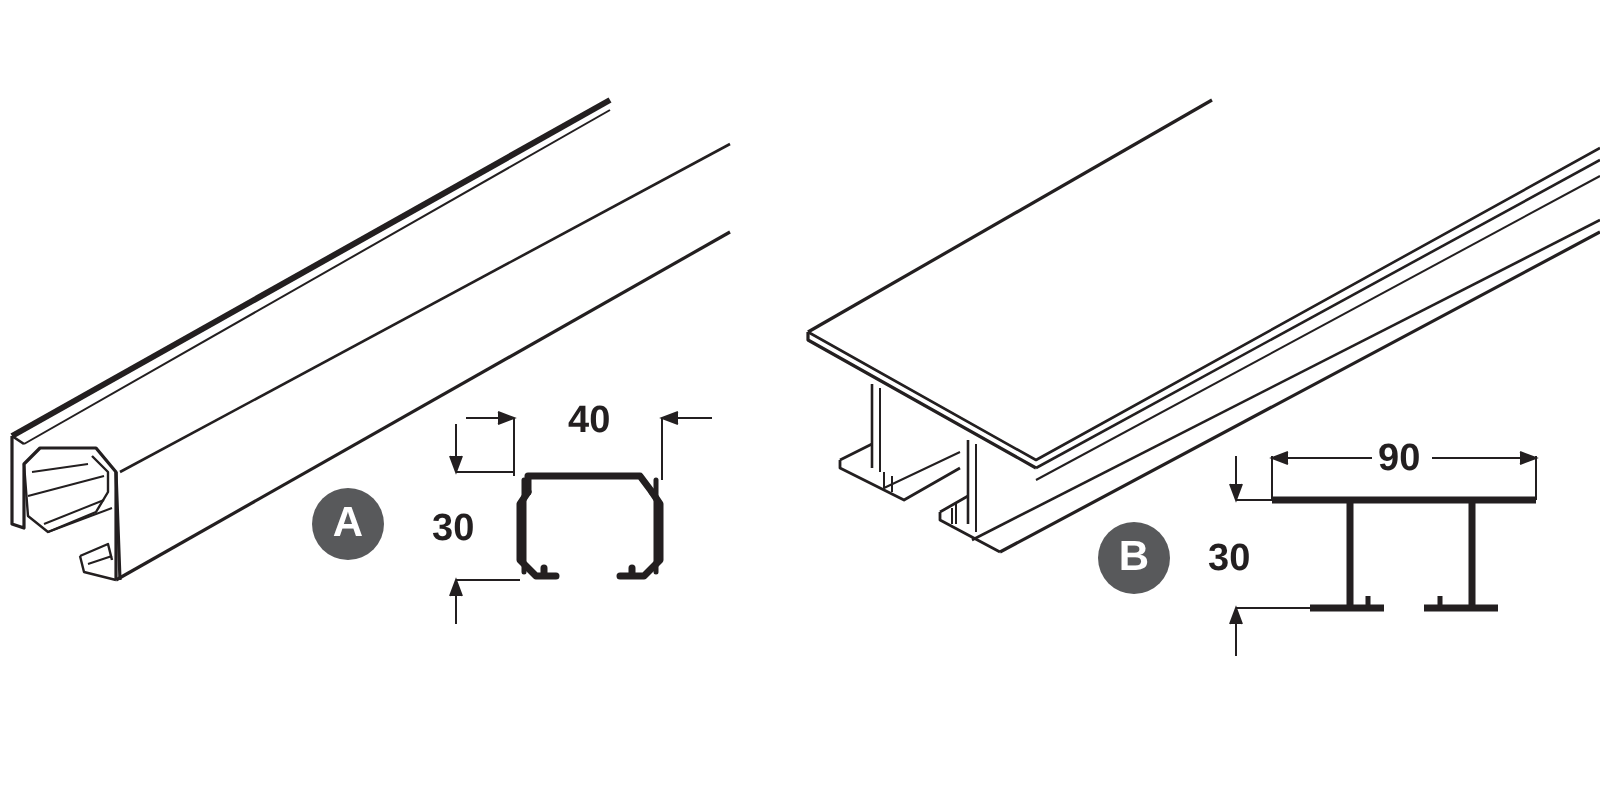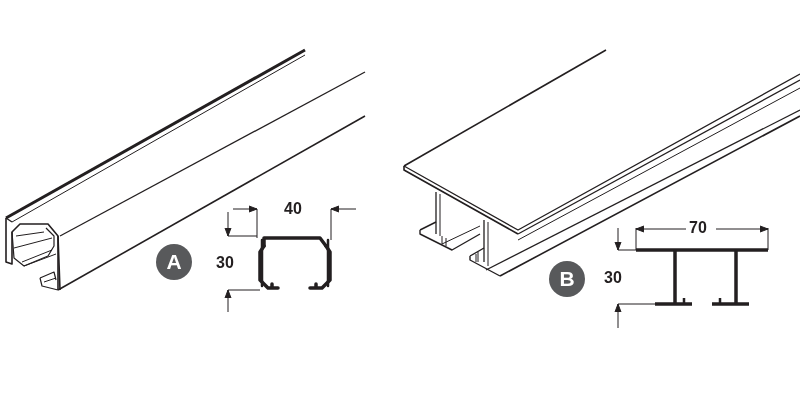--- a/index.html
+++ b/index.html
@@ -3,21 +3,21 @@
   <meta charset="utf-8">
   <style>
     html, body { margin: 0; padding: 0; background: #ffffff; }
     body { width: 800px; height: 400px; position: relative; overflow: hidden;
            font-family: "Liberation Sans", sans-serif; }
     svg { position: absolute; left: 0; top: 0; }
     .badge { position: absolute; width: 36px; height: 36px; border-radius: 50%;
              background: #58595b; color: #ffffff; font-weight: bold; font-size: 21px;
              display: flex; align-items: center; justify-content: center;
              font-family: "Liberation Sans", sans-serif; }
-    .dim { position: absolute; font-weight: bold; font-size: 16px; color: #231f20;
+    .dim { position: absolute; font-weight: bold; font-size: 19px; color: #231f20;
            font-family: "Liberation Sans", sans-serif; line-height: 1; }
   </style>
 </head>
 <body>
 
 <svg width="800" height="400" viewBox="0 0 800 400">
 
   <g fill="none" stroke="#231f20" stroke-linejoin="round">
 
     <path d="M6 218 L305 50" stroke-width="3"></path>
@@ -120,14 +120,14 @@
 
 <div class="badge" style="left:156px; top:244px;">
   <span>A</span>
 </div>
 <div class="dim" style="left:284px; top:201px;">40</div>
 <div class="dim" style="left:216px; top:255px;">30</div>
 
 <div class="badge" style="left:549px; top:261px;">
   <span>B</span>
 </div>
-<div class="dim" style="left:689px; top:220px;">70</div>
+<div class="dim" style="left:689px; top:220px;">90</div>
 <div class="dim" style="left:604px; top:270px;">30</div>
 
 </body></html>

